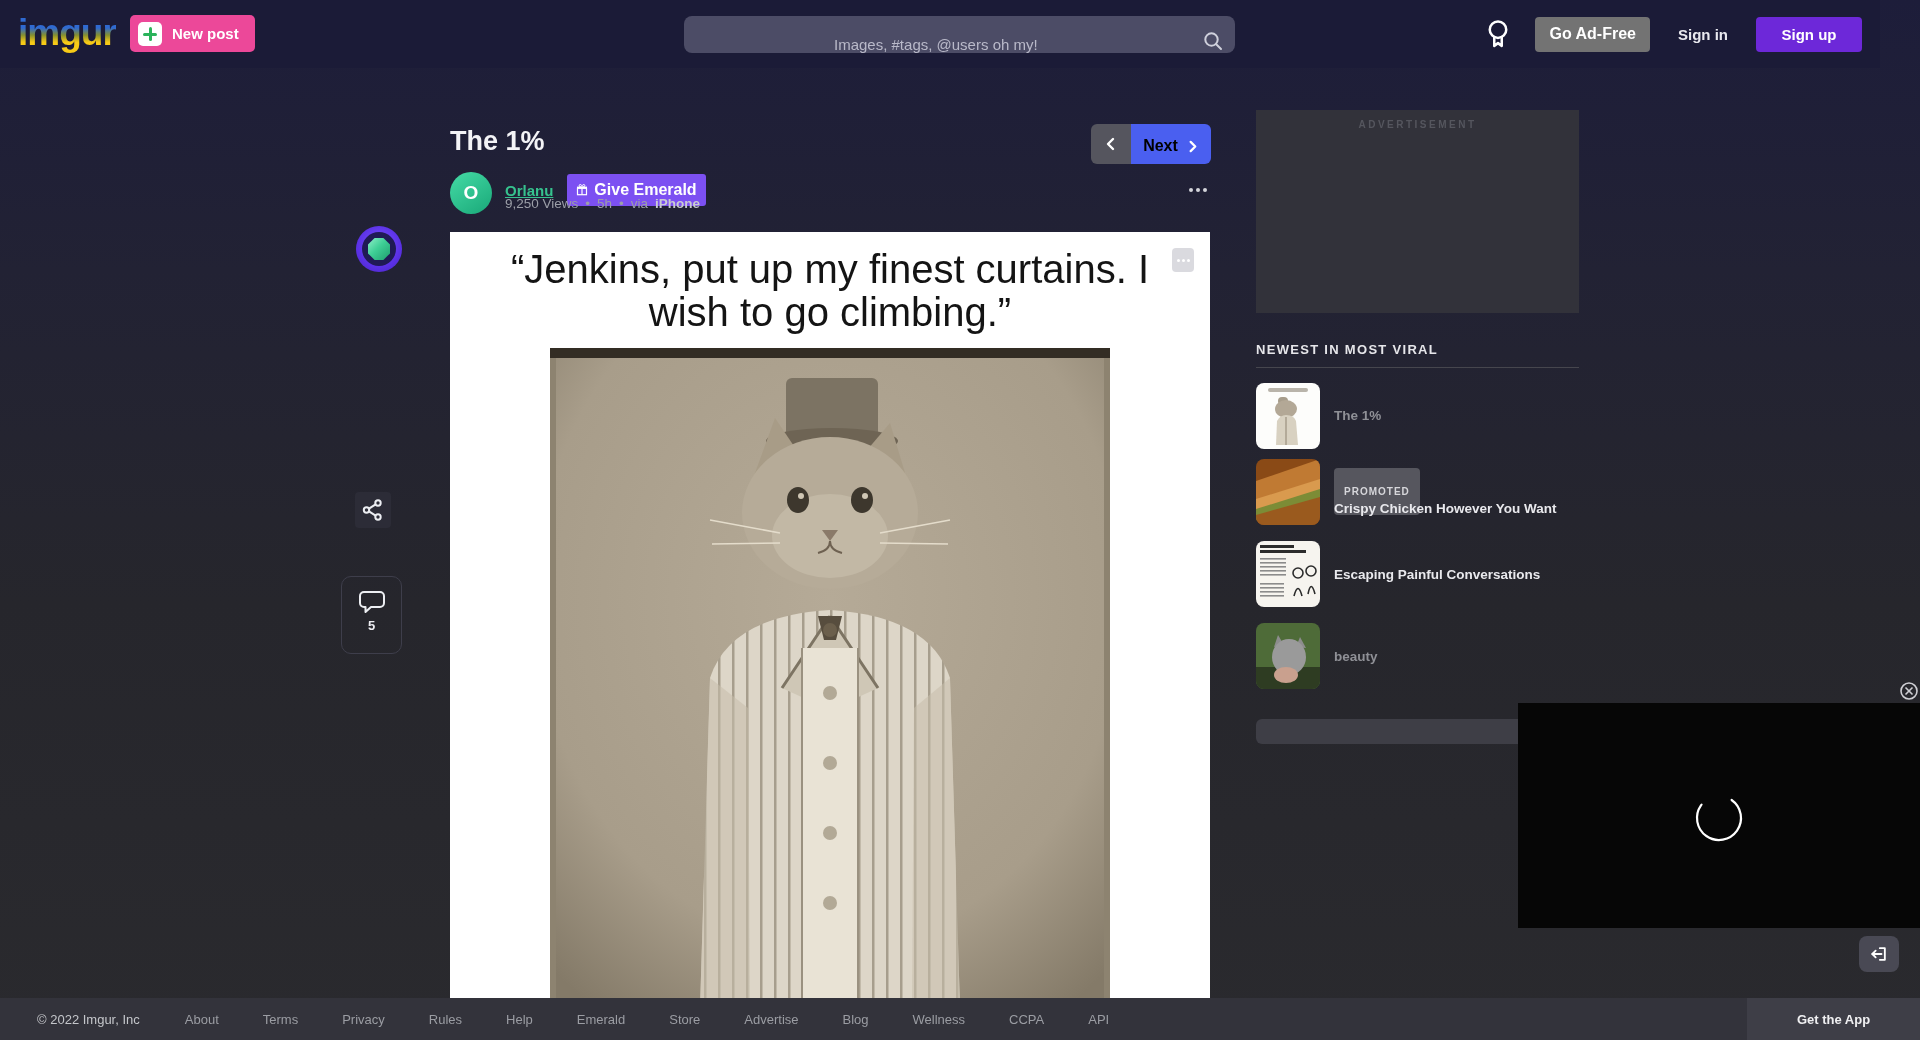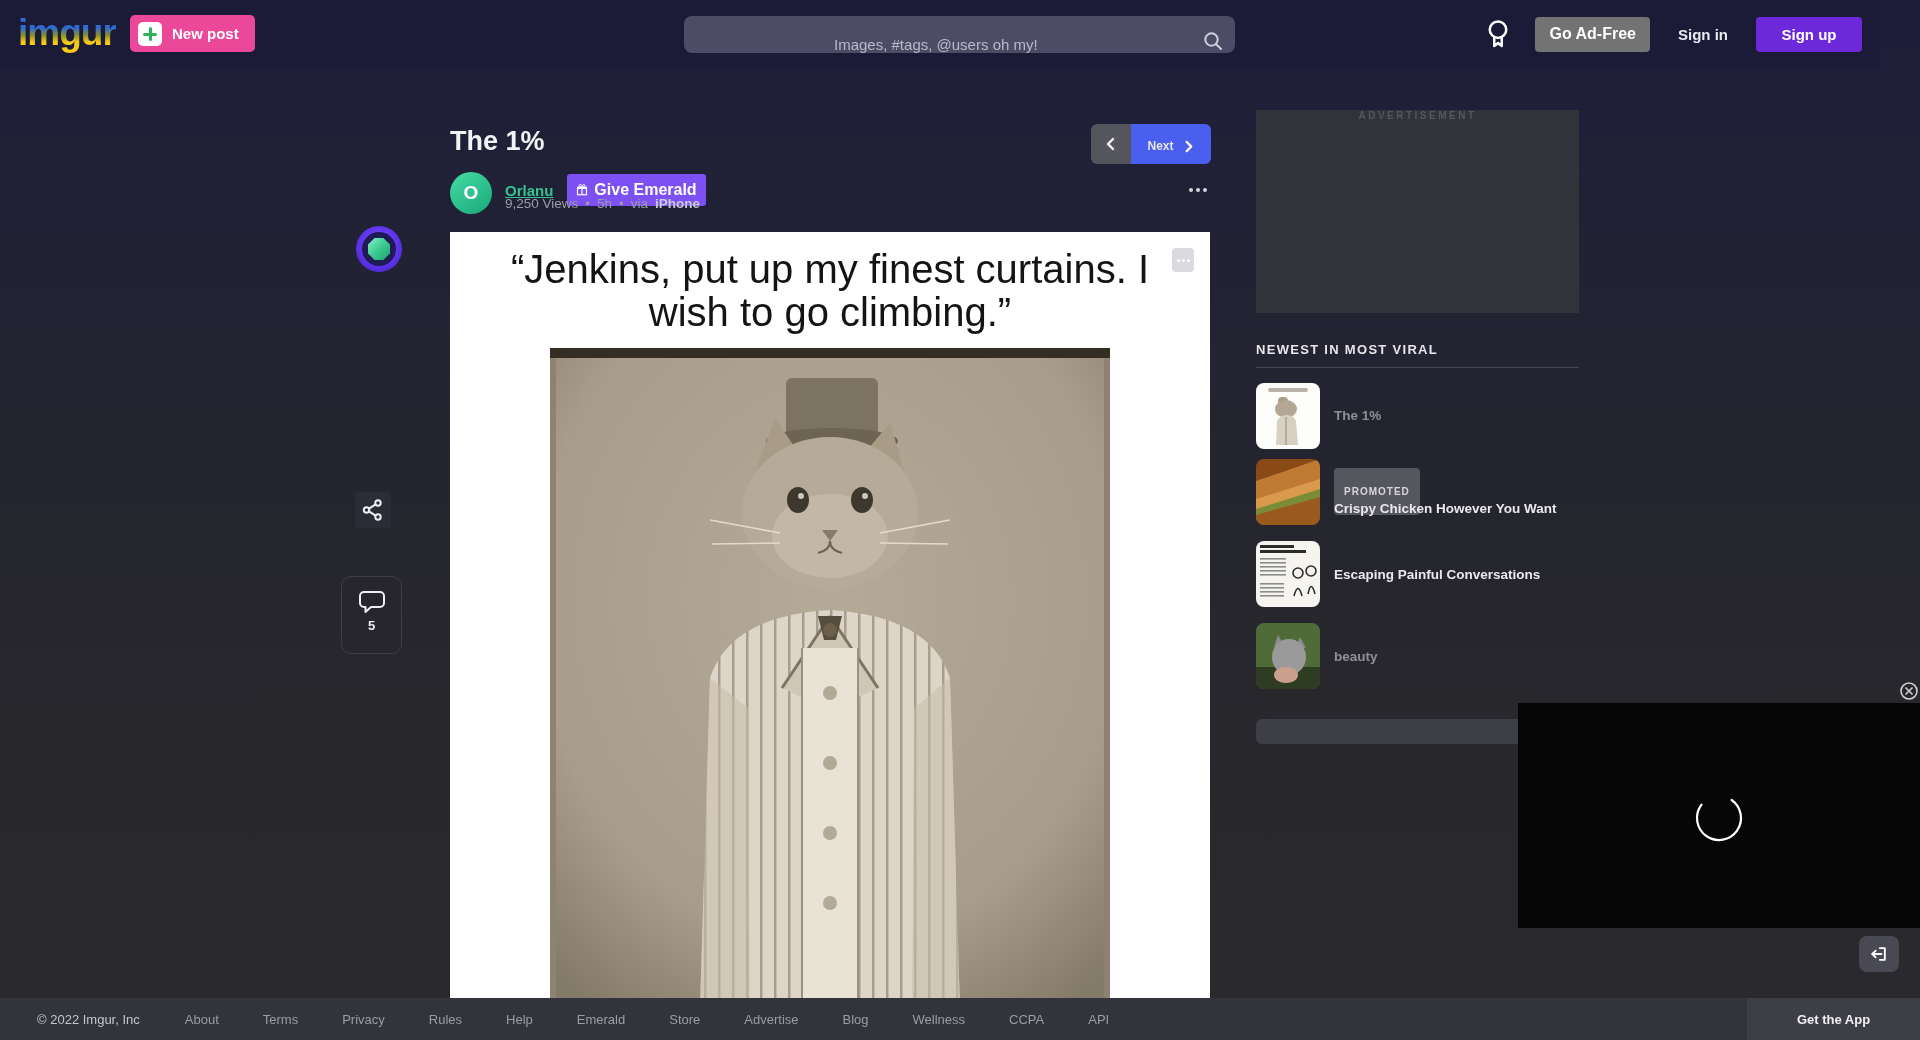--- a/index.html
+++ b/index.html
@@ -32,22 +32,22 @@
           font-size:16px; font-weight:700; cursor:pointer; margin-right:28px; }
   .signin-link { color:#e9e9ef; font-size:15px; font-weight:700; cursor:pointer; margin-right:28px; }
   .signup-btn { height:35px; width:106px; background:#6d28d9; color:#fff; border:none; border-radius:4px;
           font-size:15px; font-weight:700; cursor:pointer; margin-right:18px; }
 
   
   .post-title { position:absolute; left:450px; top:126px; font-size:27px; font-weight:800; color:#f3f3f6; }
   .pager { position:absolute; left:1091px; top:124px; height:40px; border-radius:6px; overflow:hidden; display:flex; }
   .prev-btn { width:40px; height:40px; background:#55555e; border:none; cursor:pointer;
           display:flex; align-items:center; justify-content:center; }
-  .next-btn { width:80px; height:44px; background:#4a5ff0; border:none; cursor:pointer; color:#e5e5e5;
-          font-size:12px; font-weight:700; display:flex; align-items:center; justify-content:center; gap:8px;
+  .next-btn { width:80px; height:44px; background:#4a5ff0; border:none; cursor:pointer; color:#000000;
+          font-size:16px; font-weight:700; display:flex; align-items:center; justify-content:center; gap:8px;
           font-family:"Liberation Sans",sans-serif; }
   .author-row { position:absolute; left:450px; top:172px; width:760px; height:44px; }
   .avatar { position:absolute; left:0; top:0; width:42px; height:42px; border-radius:50%;
           background:linear-gradient(145deg,#45dba6,#19a878); color:#fff; font-size:19px; font-weight:800;
           display:flex; align-items:center; justify-content:center; cursor:pointer; }
   .author-line { position:absolute; left:55px; top:2px; display:flex; align-items:center; gap:14px; }
   .author-name { color:#36c28e; font-size:15px; font-weight:800; cursor:pointer;text-decoration:underline; }
   .emerald-badge { height:21px; background:#7c50f2; border-radius:3px; padding:16px 9px; display:flex;
           align-items:center; gap:6px; color:#ffffff; font-size:16px; font-weight:700; cursor:pointer; }
   .meta-line { position:absolute; left:55px; top:24px; display:flex; gap:7px; align-items:center;
@@ -81,21 +81,21 @@
   .vote-box .heart { margin-top:14px; }
   .share-btn { position:absolute; left:355px; top:492px; width:36px; height:36px; background:#2c2c37; border:none;
           border-radius:4px; cursor:pointer; display:flex; align-items:center; justify-content:center; }
   .comment-box { position:absolute; left:341px; top:576px; width:61px; height:78px; border:1px solid #3e3e4b;
           border-radius:10px; display:flex; flex-direction:column; align-items:center; cursor:pointer; }
   .comment-box svg { margin-top:12px; }
   .comment-count { color:#ececf1; font-size:13px; font-weight:700; margin-top:2px; }
 
   
   .ad-box { position:absolute; left:1256px; top:110px; width:323px; height:203px; background:#32323a; }
-  .ad-label { text-align:center; padding-top:0; font-size:10px; font-weight:700; letter-spacing:2.5px; color:#55565e; }
+  .ad-label { text-align:center; padding-top:9px; font-size:10px; font-weight:700; letter-spacing:2.5px; color:#55565e; }
   .viral-title { position:absolute; left:1256px; top:342px; font-size:13px; font-weight:800; letter-spacing:1.3px; color:#e6e6ea; }
   .viral-divider { position:absolute; left:1256px; top:367px; width:323px; height:1px; background:#46464e; }
   .viral-item { position:absolute; left:1256px; width:323px; height:66px; cursor:pointer; }
   .thumb { position:absolute; left:0; top:0; width:64px; height:66px; border-radius:8px; overflow:hidden; }
   .viral-label { position:absolute; left:78px; font-size:13.5px; font-weight:700; color:#e9e9ed; }
   .viral-label.muted { color:#8f9096; }
   .promoted-badge { position:absolute; left:78px; top:9px; background:#56565e; color:#d6d6da; font-size:10px;
           font-weight:700; letter-spacing:1px; padding:18px 10px; border-radius:4px; }
   .sidebar-bar { position:absolute; left:1256px; top:719px; width:323px; height:25px; background:#3e3e46; border-radius:6px; }
 

